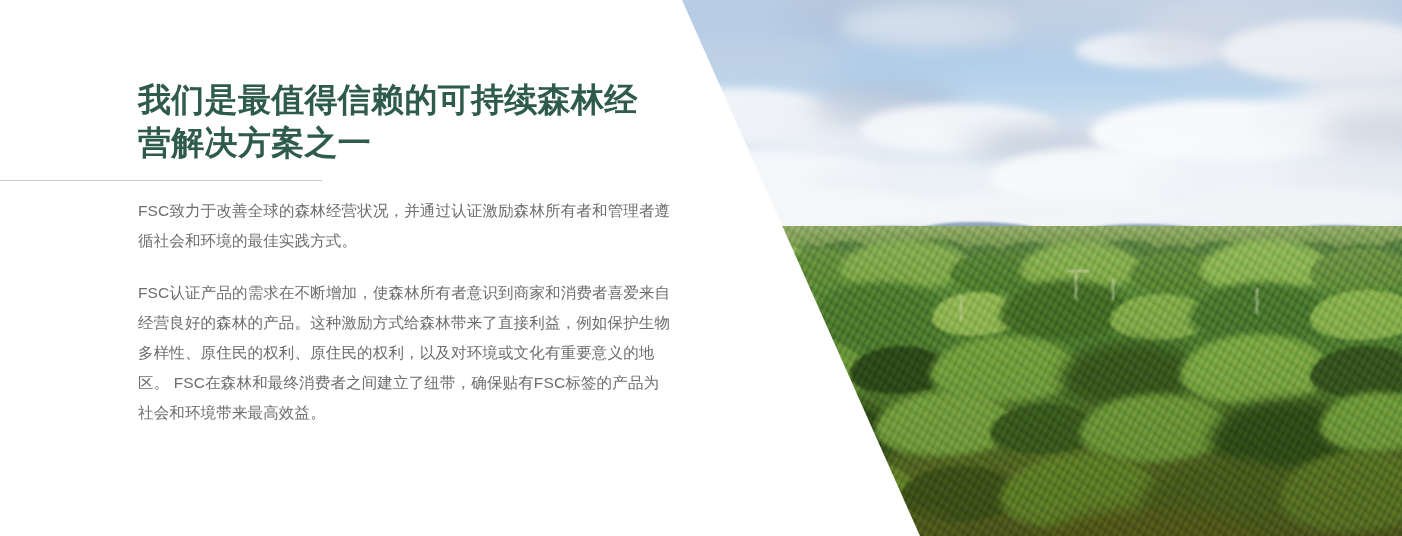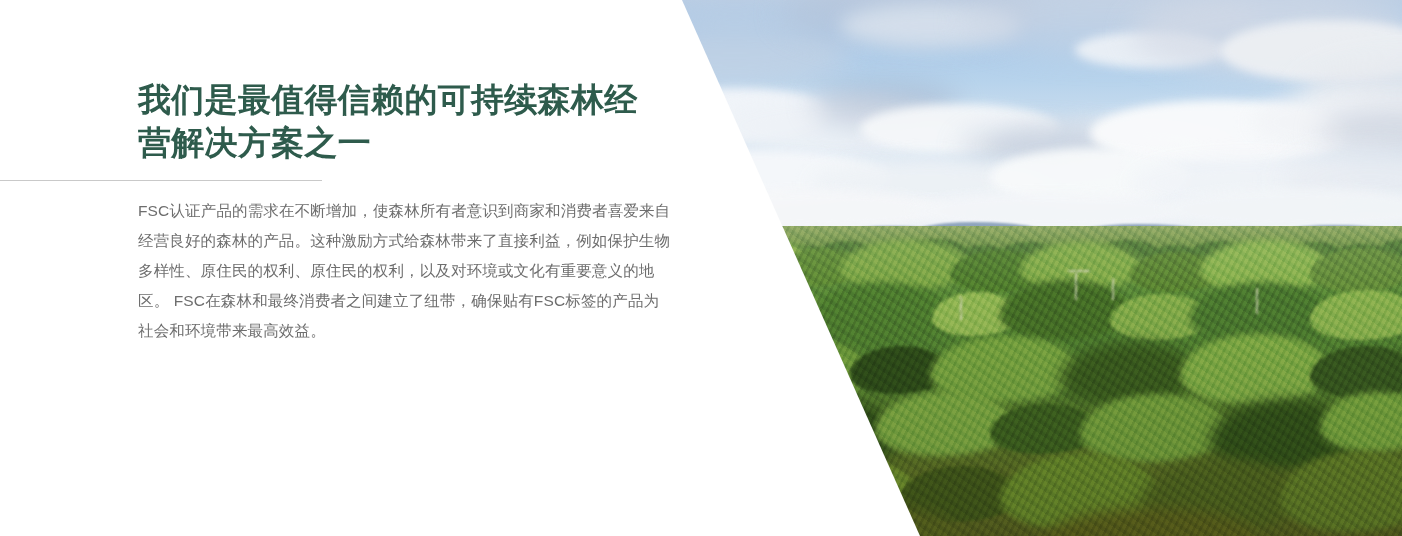--- a/index.html
+++ b/index.html
@@ -348,18 +348,19 @@
     </div>
   </div>
 
   <div class="text-column">
 
     <h1 class="headline">我们是最值得信赖的可持续森林经营解决方案之一</h1>
 
     <div class="divider"></div>
 
     <div class="body-copy">
+      <p>FSC致力于改善全球的森林经营状况，并通过认证激励森林所有者和管理者遵循社会和环境的最佳实践方式。</p>
       <p>FSC认证产品的需求在不断增加，使森林所有者意识到商家和消费者喜爱来自经营良好的森林的产品。这种激励方式给森林带来了直接利益，例如保护生物多样性、原住民的权利、原住民的权利，以及对环境或文化有重要意义的地区。 FSC在森林和最终消费者之间建立了纽带，确保贴有FSC标签的产品为社会和环境带来最高效益。</p>
     </div>
 
   </div>
 
 </div>
 
 </body></html>

